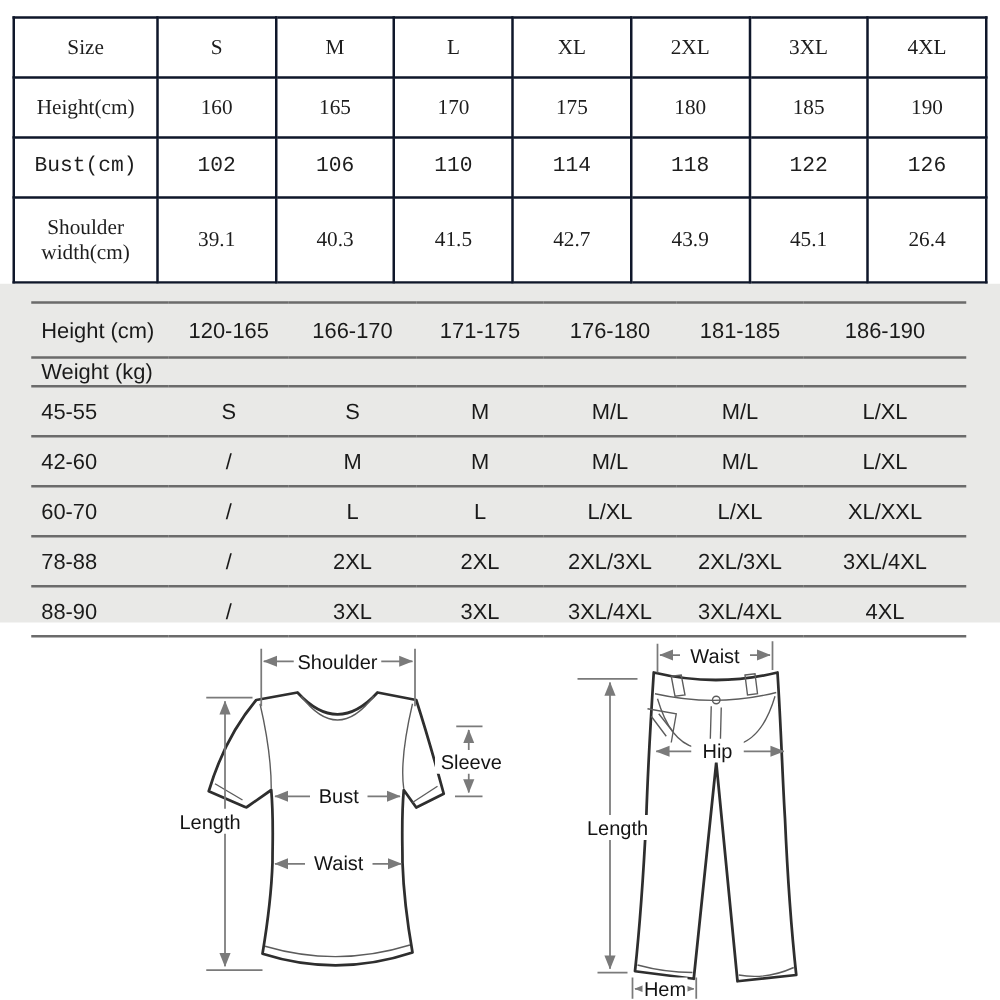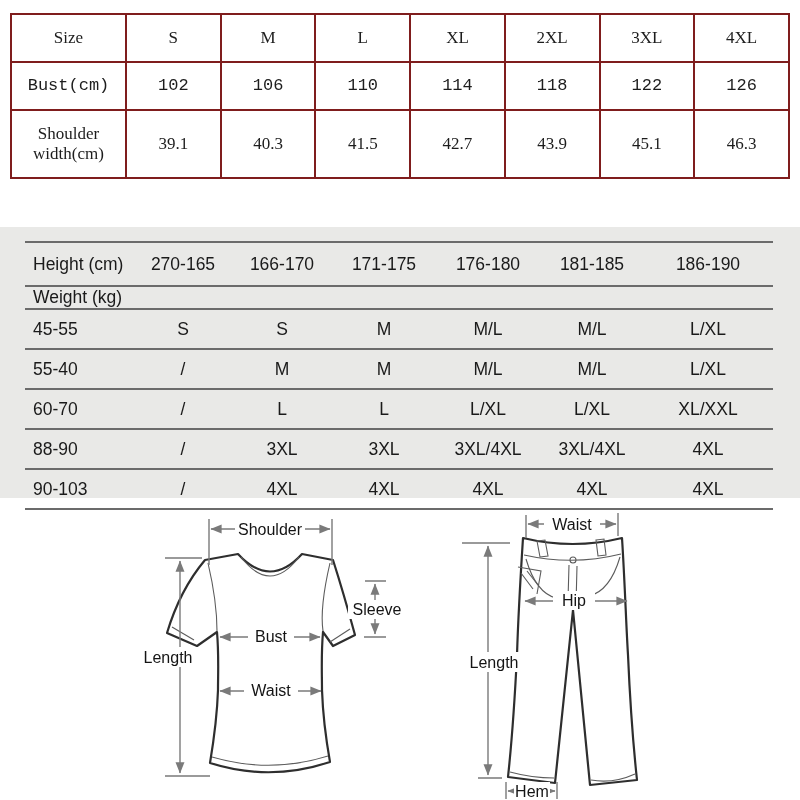--- a/index.html
+++ b/index.html
@@ -3,21 +3,21 @@
 <meta charset="utf-8">
 <style>
   html,body{margin:0;padding:0;background:#ffffff;}
   .page{position:relative;width:800px;height:800px;background:#ffffff;overflow:hidden;
         font-family:"Liberation Sans",sans-serif;}
 
   
   table.size-table{position:absolute;left:10px;top:13px;width:780px;
       border-collapse:collapse;table-layout:fixed;
       font-family:"Liberation Serif",serif;font-size:17px;color:#1d1d1d;}
-  table.size-table td{border:2px solid #7f1d1d;text-align:center;vertical-align:middle;
+  table.size-table td{border:2px solid #0f172a;text-align:center;vertical-align:middle;
       padding:13px 2px;line-height:1.18;}
   tr.sr1{height:31px;} tr.sr2{height:38px;} tr.sr3{height:44px;}
   tr.sr4{height:35px;font-family:Liberation Mono, monospace;} tr.sr5{height:32px;}
 
   
   .fit-band{position:absolute;left:0;top:227px;width:800px;height:271px;background:#e9e9e7;}
   table.fit-table{position:absolute;left:25px;top:241px;width:748px;
       border-collapse:collapse;table-layout:fixed;
       font-size:17.5px;color:#1a1a1a;border-top:2px solid #6b6b6b;}
   table.fit-table td{border-bottom:2px solid #6b6b6b;text-align:center;
@@ -56,58 +56,68 @@
         <tr class="sr1">
       <td>Size</td>
       <td>S</td>
       <td>M</td>
       <td>L</td>
       <td>XL</td>
       <td>2XL</td>
       <td>3XL</td>
       <td>4XL</td>
     </tr>
+    <tr class="sr2">
+      <td>Height(cm)</td>
+      <td>160</td>
+      <td>165</td>
+      <td>170</td>
+      <td>175</td>
+      <td>180</td>
+      <td>185</td>
+      <td>190</td>
+    </tr>
     <tr class="sr4">
       <td>Bust(cm)</td>
       <td>102</td>
       <td>106</td>
       <td>110</td>
       <td>114</td>
       <td>118</td>
       <td>122</td>
       <td>126</td>
     </tr>
     <tr class="sr5">
       <td>Shoulder width(cm)</td>
       <td>39.1</td>
       <td>40.3</td>
       <td>41.5</td>
       <td>42.7</td>
       <td>43.9</td>
       <td>45.1</td>
-      <td>46.3</td>
+      <td>26.4</td>
     </tr>
   </tbody>
     </table>
 
   <div class="fit-band"></div>
   <table class="fit-table">
     <colgroup>
       <col style="width:110px">
         <col style="width:96px">
         <col style="width:102px">
       <col style="width:102px">
         <col style="width:106px">
         <col style="width:102px">
         <col style="width:130px">
     </colgroup>
     <tbody>
         <tr class="fr-head">
       <td class="c0">Height (cm)</td>
-      <td>270-165</td>
+      <td>120-165</td>
       <td>166-170</td>
       <td>171-175</td>
       <td>176-180</td>
       <td>181-185</td>
       <td>186-190</td>
     </tr>
     <tr class="fr-sub">
       <td class="c0">Weight (kg)</td>
       <td></td>
           <td></td>
@@ -119,53 +129,53 @@
     <tr class="fr">
       <td class="c0">45-55</td>
       <td>S</td>
       <td>S</td>
       <td>M</td>
       <td>M/L</td>
       <td>M/L</td>
       <td>L/XL</td>
     </tr>
     <tr class="fr">
-      <td class="c0">55-40</td>
+      <td class="c0">42-60</td>
       <td>/</td>
       <td>M</td>
       <td>M</td>
       <td>M/L</td>
       <td>M/L</td>
       <td>L/XL</td>
     </tr>
     <tr class="fr">
       <td class="c0">60-70</td>
       <td>/</td>
       <td>L</td>
       <td>L</td>
       <td>L/XL</td>
       <td>L/XL</td>
       <td>XL/XXL</td>
+    </tr>
+    <tr class="fr">
+      <td class="c0">78-88</td>
+      <td>/</td>
+      <td>2XL</td>
+      <td>2XL</td>
+      <td>2XL/3XL</td>
+      <td>2XL/3XL</td>
+      <td>3XL/4XL</td>
     </tr>
     <tr class="fr">
       <td class="c0">88-90</td>
       <td>/</td>
       <td>3XL</td>
       <td>3XL</td>
       <td>3XL/4XL</td>
       <td>3XL/4XL</td>
-      <td>4XL</td>
-    </tr>
-    <tr class="fr">
-      <td class="c0">90-103</td>
-      <td>/</td>
-      <td>4XL</td>
-      <td>4XL</td>
-      <td>4XL</td>
-      <td>4XL</td>
       <td>4XL</td>
     </tr>
   </tbody>
     </table>
 
   <svg id="shirt-svg" class="diag" width="320" height="300" viewBox="0 0 320 300">
     <defs>
       <marker id="arr" viewBox="0 0 10 10" refX="9.5" refY="5" markerWidth="8" markerHeight="8" orient="auto-start-reverse">
           <path d="M0,1 L10,5 L0,9 Z" fill="#7a7a7a"></path>
         </marker>

